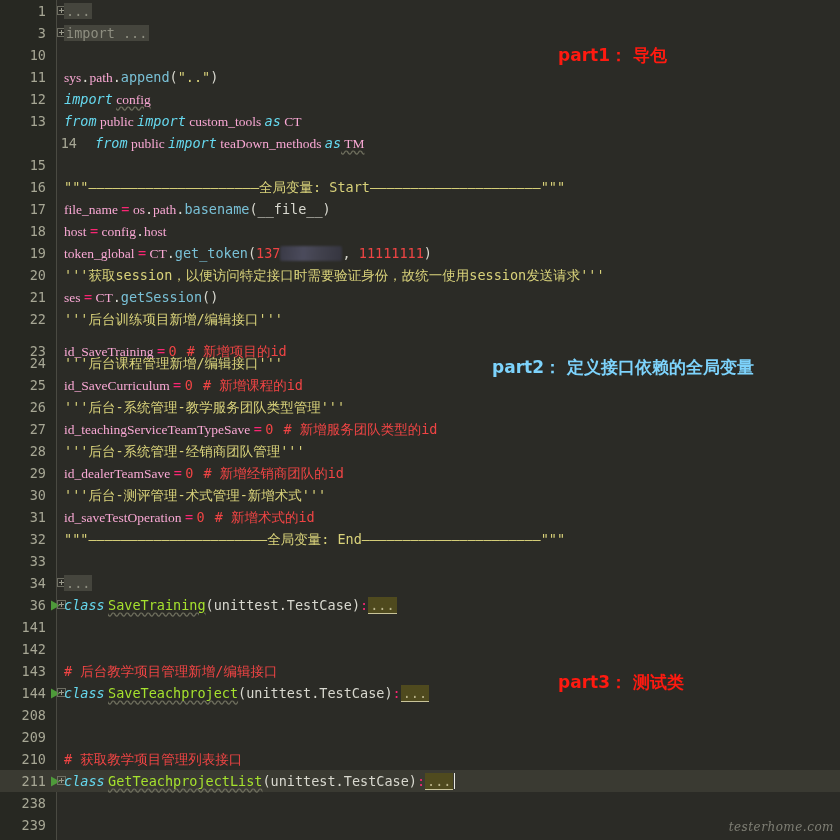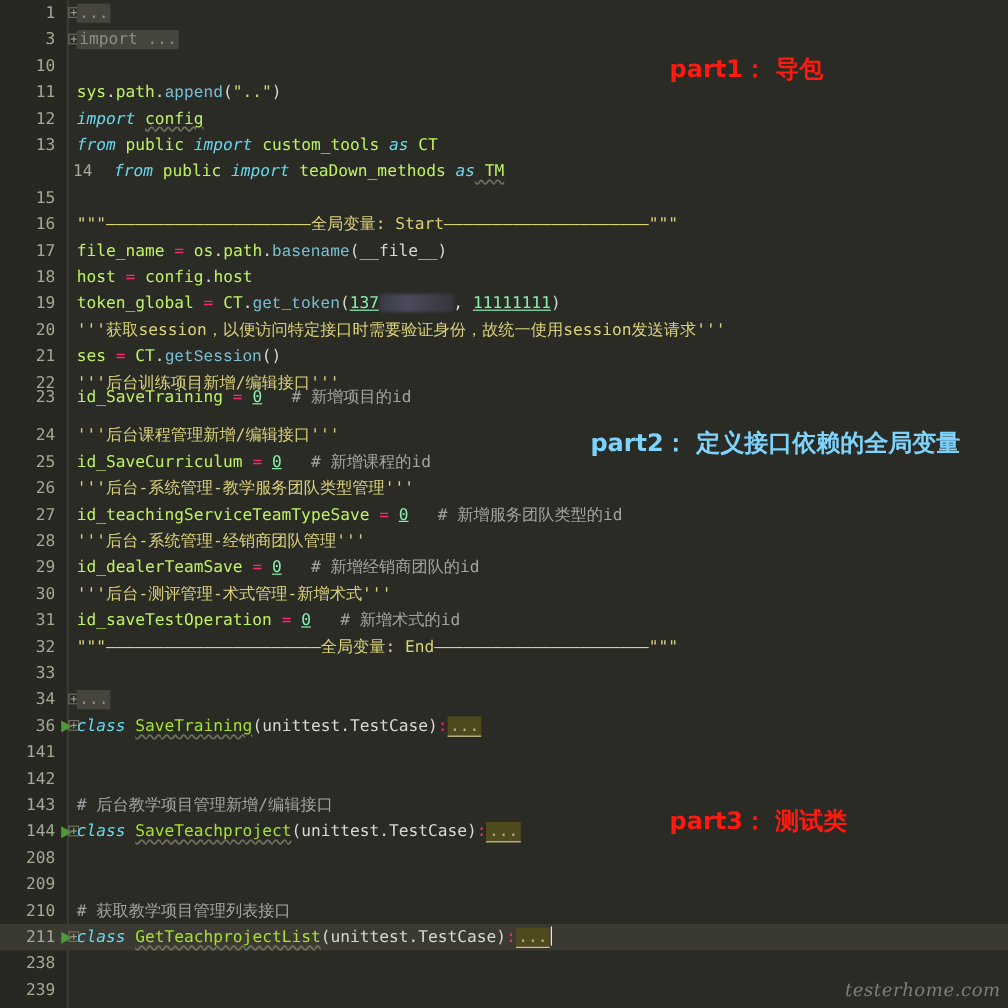--- a/index.html
+++ b/index.html
@@ -54,27 +54,27 @@
   }
   .code{
     position:absolute; left:64px; top:0; height:22px;
     font-size:13.5px; line-height:22px;
     color:#d8d8cf;
     white-space:pre;
   }
   
   .kw   { color:#66d9ef; font-style:italic; }
   .cls  { color:#a6e22e; }
-  .fn   { color:#79c0d6;font-family:Liberation Mono, monospace; }
+  .fn   { color:#79c0d6; }
   .str  { color:#d9d27a; }
   .docs { color:#d9d27a; }
-  .num  { color:#86efac;text-decoration:underline; }
+  .num  { color:#ef4444; }
   .op   { color:#f92672; }
-  .cmt  { color:#a3a3a3;margin-top:20px; }
-  .plain{ color:#bef264; }
+  .cmt  { color:#ef4444;margin-top:20px; }
+  .plain{ color:#f9a8d4;font-family:Liberation Serif, serif; }
   .pun  { color:#d8d8cf; }
   .sep  { color:#d9d27a; }
   .ul   { text-decoration:underline; text-decoration-color:#a6e22e; }
   .wavy { text-decoration:underline; text-decoration-style:wavy; text-decoration-color:#6f6f5e; text-underline-offset:2px; }
   
   .fold-grey{
     background:#45453d; color:#8e8e80; padding:0 2px;
   }
   .fold-olive{
     background:#4f4a1e; color:#b8b288;
@@ -90,29 +90,29 @@
     display:inline-block; width:62px; height:15px;
     background:linear-gradient(95deg,#3a3a46 0%,#4b4b5c 38%,#42424e 62%,#35353f 100%);
     vertical-align:-3px; border-radius:2px;
     filter:blur(1.2px);
   }
   
   .annot{
     position:absolute;
     color:#ff1a10;
     font-family:"DejaVu Sans","Liberation Sans",sans-serif;
-    font-size:20px; font-weight:600;
+    font-size:17px; font-weight:600;
     white-space:nowrap;
   }
   
   #watermark{
     position:absolute; right:6px; bottom:6px;
     color:#8d8d82; opacity:.85;
     font-family:"DejaVu Serif","Liberation Serif",serif;
-    font-style:italic; font-size:15px;
+    font-style:italic; font-size:12px;
     letter-spacing:.5px;
   }
 </style>
 </head>
 <body>
 
 <div id="editor">
   <div id="gutter"></div>
   <div id="gutter-border"></div>
   <div id="rows">
@@ -124,21 +124,21 @@
       <div class="row" style="top: 110px;"><span class="lnum">13</span><span class="code"><span class="kw">from</span><span class="plain"> public </span><span class="kw">import</span><span class="plain"> custom_tools </span><span class="kw">as</span><span class="plain"> CT</span></span></div>
       <div class="row" style="top: 132px; margin-left: 31px;"><span class="lnum">14</span><span class="code"><span class="kw">from</span><span class="plain"> public </span><span class="kw">import</span><span class="plain"> teaDown_methods </span><span class="kw">as</span><span class="plain wavy"> TM</span></span></div>
       <div class="row" style="top: 154px;"><span class="lnum">15</span><span class="code"></span></div>
       <div class="row" style="top: 176px;"><span class="lnum">16</span><span class="code"><span class="sep">"""—————————————————————全局变量: Start—————————————————————"""</span></span></div>
       <div class="row" style="top: 198px;"><span class="lnum">17</span><span class="code"><span class="plain">file_name </span><span class="op">=</span><span class="plain"> os</span><span class="pun">.</span><span class="plain">path</span><span class="pun">.</span><span class="fn">basename</span><span class="pun">(__file__)</span></span></div>
       <div class="row" style="top: 220px;"><span class="lnum">18</span><span class="code"><span class="plain">host </span><span class="op">=</span><span class="plain"> config</span><span class="pun">.</span><span class="plain">host</span></span></div>
       <div class="row" style="top: 242px;"><span class="lnum">19</span><span class="code"><span class="plain">token_global </span><span class="op">=</span><span class="plain"> CT</span><span class="pun">.</span><span class="fn">get_token</span><span class="pun">(</span><span class="num">137</span><span class="redact"></span><span class="pun">, </span><span class="num">11111111</span><span class="pun">)</span></span></div>
       <div class="row" style="top: 264px;"><span class="lnum">20</span><span class="code"><span class="docs">'''获取session，以便访问特定接口时需要验证身份，故统一使用session发送请求'''</span></span></div>
       <div class="row" style="top: 286px;"><span class="lnum">21</span><span class="code"><span class="plain">ses </span><span class="op">=</span><span class="plain"> CT</span><span class="pun">.</span><span class="fn">getSession</span><span class="pun">()</span></span></div>
       <div class="row" style="top: 308px;"><span class="lnum">22</span><span class="code"><span class="docs">'''后台训练项目新增/编辑接口'''</span></span></div>
-      <div class="row" style="top: 320px;"><span class="lnum">23</span><span class="code"><span class="plain">id_SaveTraining </span><span class="op">=</span><span class="plain"> </span><span class="num">0</span><span class="plain">   </span><span class="cmt"># 新增项目的id</span></span></div>
+      <div class="row" style="top: 340px;"><span class="lnum">23</span><span class="code"><span class="plain">id_SaveTraining </span><span class="op">=</span><span class="plain"> </span><span class="num">0</span><span class="plain">   </span><span class="cmt"># 新增项目的id</span></span></div>
       <div class="row" style="top: 352px;"><span class="lnum">24</span><span class="code"><span class="docs">'''后台课程管理新增/编辑接口'''</span></span></div>
       <div class="row" style="top: 374px;"><span class="lnum">25</span><span class="code"><span class="plain">id_SaveCurriculum </span><span class="op">=</span><span class="plain"> </span><span class="num">0</span><span class="plain">   </span><span class="cmt"># 新增课程的id</span></span></div>
       <div class="row" style="top: 396px;"><span class="lnum">26</span><span class="code"><span class="docs">'''后台-系统管理-教学服务团队类型管理'''</span></span></div>
       <div class="row" style="top: 418px;"><span class="lnum">27</span><span class="code"><span class="plain">id_teachingServiceTeamTypeSave </span><span class="op">=</span><span class="plain"> </span><span class="num">0</span><span class="plain">   </span><span class="cmt"># 新增服务团队类型的id</span></span></div>
       <div class="row" style="top: 440px;"><span class="lnum">28</span><span class="code"><span class="docs">'''后台-系统管理-经销商团队管理'''</span></span></div>
       <div class="row" style="top: 462px;"><span class="lnum">29</span><span class="code"><span class="plain">id_dealerTeamSave </span><span class="op">=</span><span class="plain"> </span><span class="num">0</span><span class="plain">   </span><span class="cmt"># 新增经销商团队的id</span></span></div>
       <div class="row" style="top: 484px;"><span class="lnum">30</span><span class="code"><span class="docs">'''后台-测评管理-术式管理-新增术式'''</span></span></div>
       <div class="row" style="top: 506px;"><span class="lnum">31</span><span class="code"><span class="plain">id_saveTestOperation </span><span class="op">=</span><span class="plain"> </span><span class="num">0</span><span class="plain">   </span><span class="cmt"># 新增术式的id</span></span></div>
       <div class="row" style="top: 528px;"><span class="lnum">32</span><span class="code"><span class="sep">"""——————————————————————全局变量: End——————————————————————"""</span></span></div>
       <div class="row" style="top: 550px;"><span class="lnum">33</span><span class="code"></span></div>

